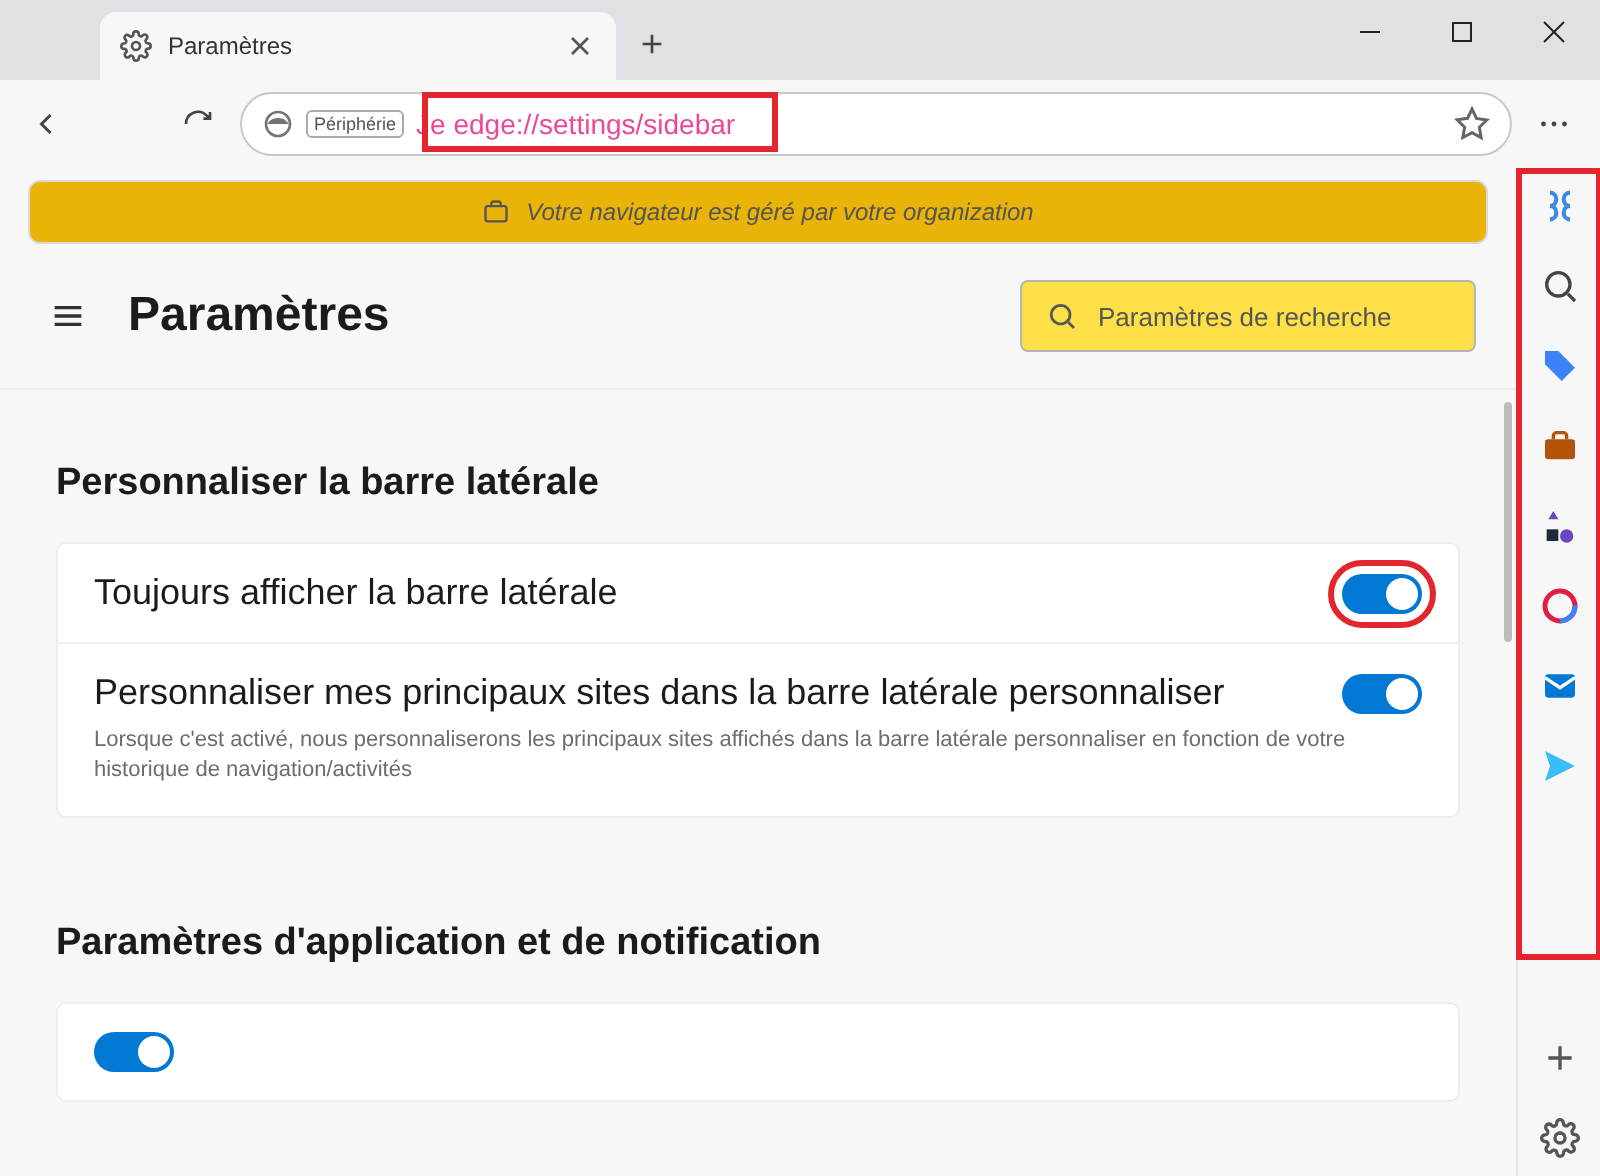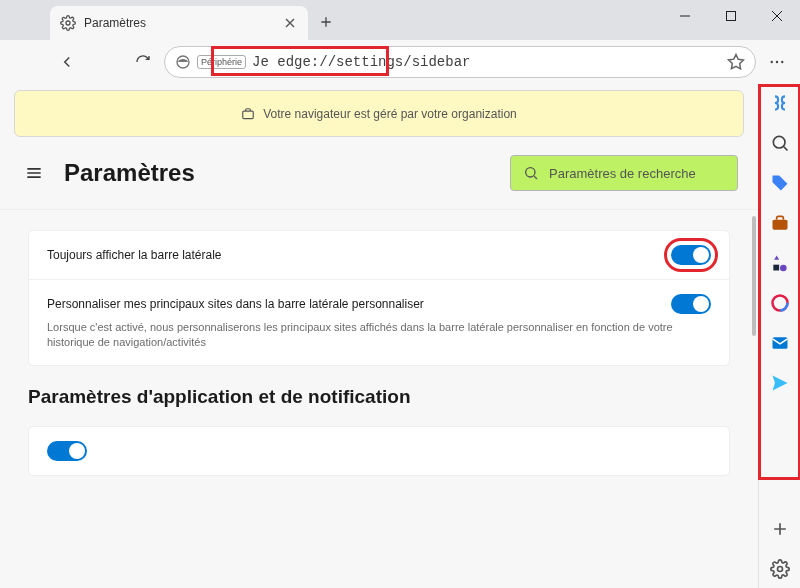--- a/index.html
+++ b/index.html
@@ -57,21 +57,20 @@
 
   
   .toolbar {
     height: 44px;
     background: #f7f7f7;
     display: flex;
     align-items: center;
     padding: 0 6px;
     gap: 4px;
     border-bottom: 1px solid transparent;
-    margin-left: 44px;
   }
   .tbtn {
     width: 34px; height: 34px;
     display: flex; align-items:center; justify-content:center;
     color: #444;
     border-radius: 4px;
   }
   .addressbar {
     flex: 1;
     height: 32px;
@@ -89,36 +88,37 @@
     font-size: 9px;
     color: #555;
     border: 1px solid #aaa;
     border-radius: 3px;
     padding: 0 3px;
     line-height: 12px;
   }
   .addressbar .url {
     flex:1;
     font-size: 14px;
-    color: #404040;
-    border:none; outline:none; background:transparent;font-family:Liberation Mono, monospace;
+    color: #ec4899;
+    border:none; outline:none; background:transparent;
   }
   .addressbar .fav { width:18px; height:18px; color:#666; }
 
   
   .orgbanner {
     margin: 6px 14px 8px 14px;
-    height: 47px;
+    height: 32px;
     border: 1px solid #d8d8d8;
     border-radius: 6px;
-    background: #fef9c3;
+    background: #eab308;
     display:flex; align-items:center; justify-content:center;
     gap:8px;
     font-size: 12px;
     color: #555;
+    font-style: italic;
   }
   .orgbanner svg { width:14px; height:14px; color:#555; }
 
   
   .workspace {
     display:flex;
     height: calc(588px - 40px - 44px);
   }
   .content-col {
     flex:1;
@@ -140,21 +140,21 @@
   .pagetitle {
     font-size: 24px;
     font-weight: 600;
     flex:1;
     color:#1b1b1b;
   }
   .searchbox {
     height: 36px;
     border: 1px solid #b5b5b5;
     border-radius: 4px;
-    background:#bef264;
+    background:#fde047;
     display:flex;
     align-items:center;
     padding: 0 12px;
     gap: 10px;
     width: 228px;
   }
   .searchbox svg { width:16px; height:16px; color:#555; }
   .searchbox .ph { font-size: 13px; color:#555; }
   .header-rule {
     border-top:1px solid #eee;
@@ -182,21 +182,21 @@
     display:flex;
     flex-direction: column;
     gap:6px;
   }
   .setting-row:last-child { border-bottom:none; }
   .setting-row .row-top {
     display:flex;
     align-items:center;
     gap: 14px;
   }
-  .row-label { flex:1; font-size:12px; color:#1b1b1b; }
+  .row-label { flex:1; font-size:18px; color:#1b1b1b; }
   .row-desc { font-size:11px; color:#6c6c6c; line-height:1.4; }
   .toggle {
     width: 40px;
     height: 20px;
     background: #0078d4;
     border-radius: 10px;
     position:relative;
   }
   .toggle::after {
     content:"";
@@ -365,38 +365,39 @@
             <path d="M21 21l-4.3-4.3"></path>
           </svg>
         <span class="ph">Paramètres de recherche</span>
       </div>
     </div>
     <div class="header-rule"></div>
 
     <div class="scroll-area">
       <div class="scrollbar-track"></div>
 
+      <h2>Personnaliser la barre latérale</h2>
 
       <div class="setting-group">
         <div class="setting-row">
           <div class="row-top">
             <div class="row-label">Toujours afficher la barre latérale</div>
             <div class="toggle highlight-box"></div>
           </div>
         </div>
         <div class="setting-row">
           <div class="row-top">
             <div class="row-label">Personnaliser mes principaux sites dans la barre latérale personnaliser</div>
             <div class="toggle"></div>
           </div>
           <div class="row-desc">Lorsque c'est activé, nous personnaliserons les principaux sites affichés dans la barre latérale personnaliser en fonction de votre historique de navigation/activités</div>
         </div>
       </div>
 
-      <h2 style="margin-top:20px">Paramètres d'application et de notification</h2>
+      <h2 style="margin-top:52px">Paramètres d'application et de notification</h2>
 
       <div class="setting-group">
         <div class="setting-row">
           <div class="row-top">
             <div class="toggle"></div>
           </div>
         </div>
       </div>
     </div>
   </div>

